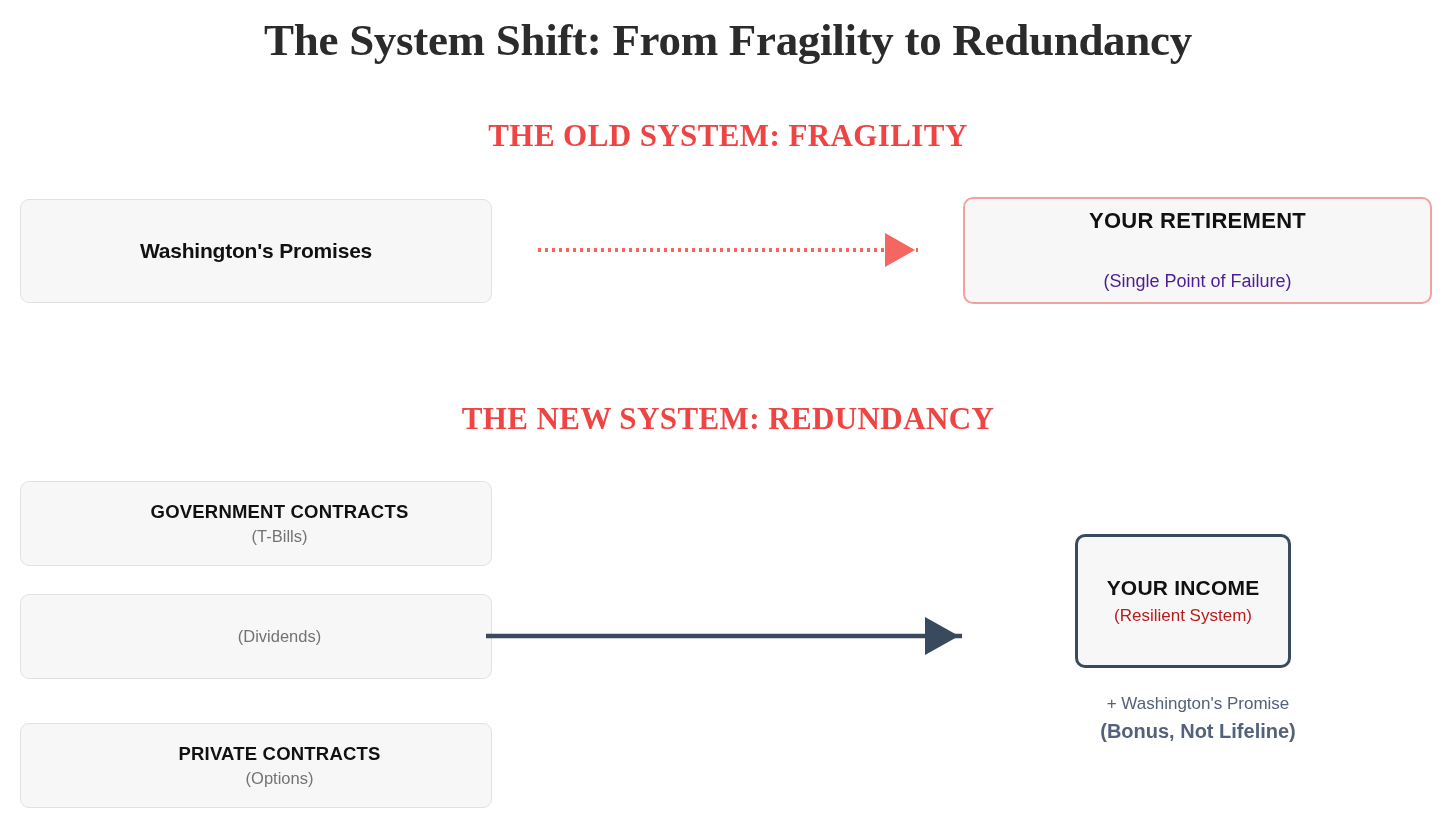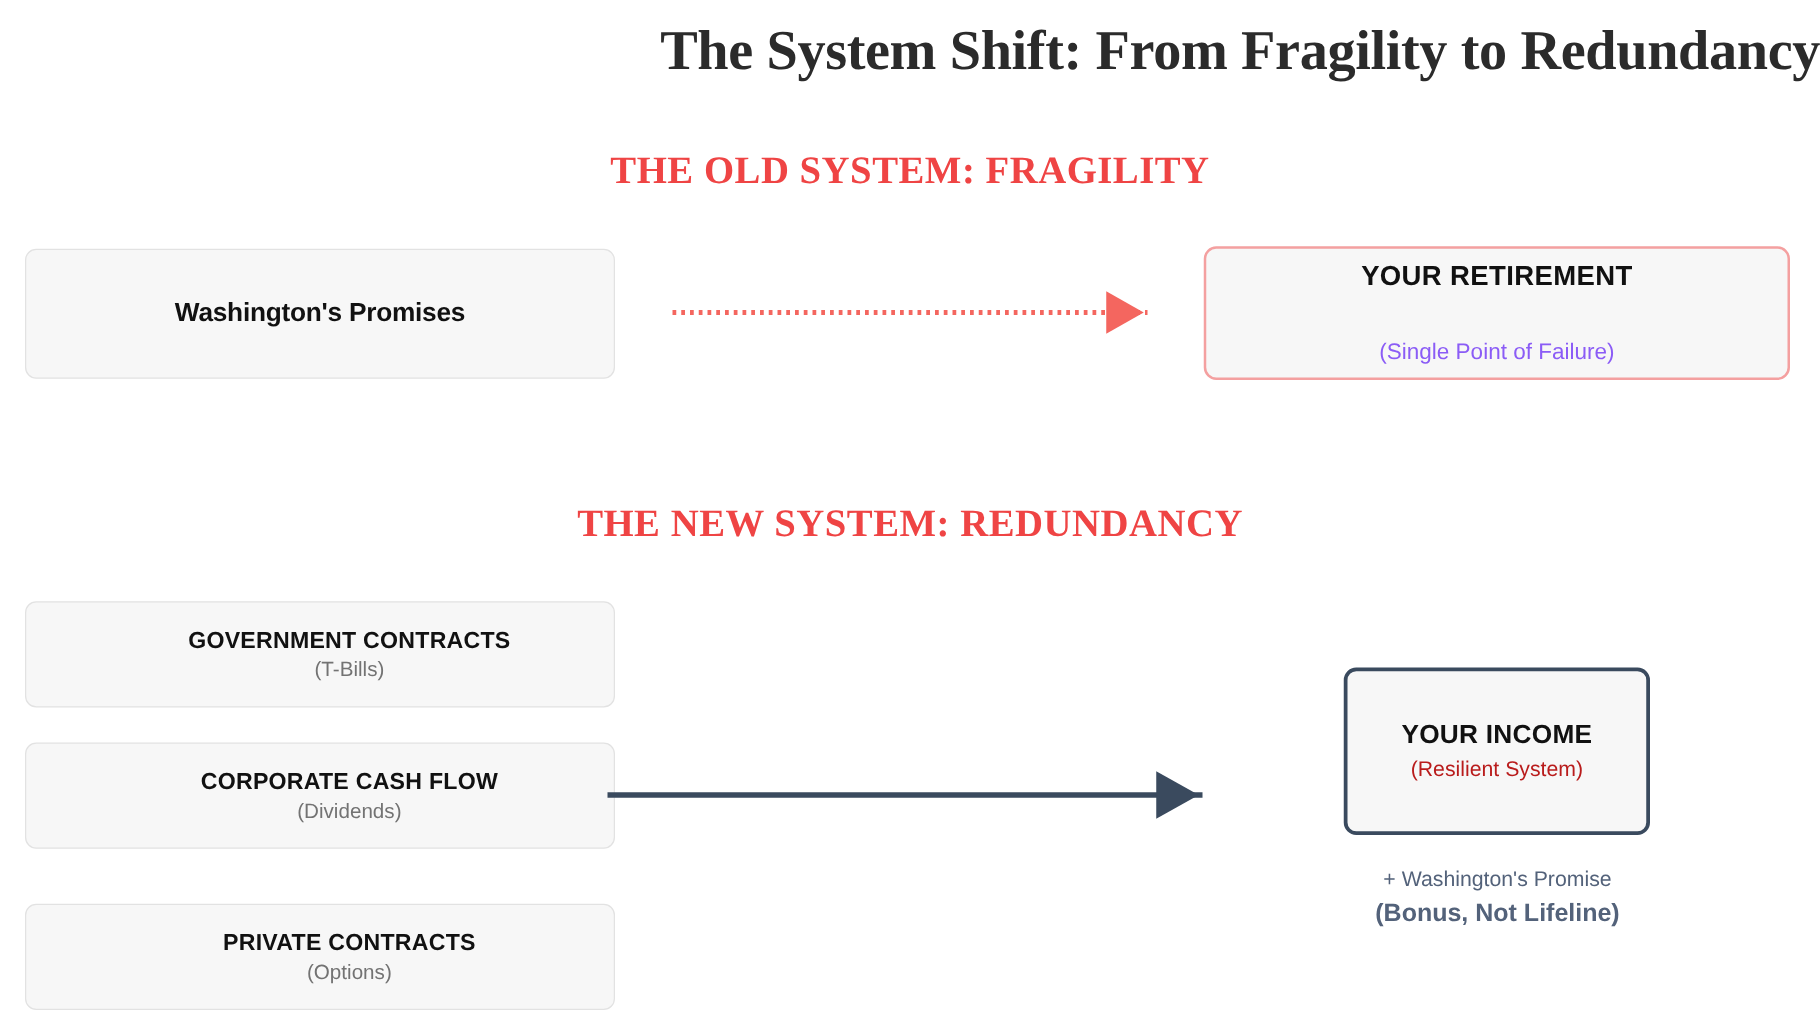--- a/index.html
+++ b/index.html
@@ -15,21 +15,21 @@
     font-family: "Liberation Sans", sans-serif;
     -webkit-font-smoothing: antialiased;
   }
 
   
   .main-title {
     position: absolute;
     left: 0;
     top: 12px;
     width: 1456px;
-    text-align: right;
+    text-align: center;
     font-family: "Liberation Serif", serif;
     font-weight: 700;
     font-size: 45px;
     letter-spacing: -0.3px;
     color: #2b2b2b;
     line-height: 1.25;
   }
 
   
   .section-heading {
@@ -87,21 +87,21 @@
     border-radius: 10px;
     gap: 32px;
   }
   #node-retirement .node-title {
     font-size: 22px;
     letter-spacing: 0.3px;
     margin-bottom: 4px;
   }
   #node-retirement .node-sub {
     font-size: 18px;
-    color: #8b5cf6;
+    color: #4c1d95;
   }
 
   
   .node-source {
     left: 20px;
     width: 472px;
     height: 85px;
     padding-left: 47px;
   }
   #node-gov { top: 481px; }
@@ -114,21 +114,21 @@
   }
   .node-source .node-sub {
     font-size: 16.5px;
     color: #737373;
   }
 
   
   #node-income {
     left: 1075px;
     top: 534px;
-    width: 245px;
+    width: 216px;
     height: 134px;
     border: 3px solid #3a4a5e;
     border-radius: 10px;
     justify-content: center;
   }
   #node-income .node-title {
     font-size: 21px;
     letter-spacing: 0.2px;
     margin-bottom: 5px;
   }
@@ -180,21 +180,20 @@
 </div>
 
 <div class="section-heading" id="heading-new">THE NEW SYSTEM: REDUNDANCY</div>
 
 <div class="node node-source" id="node-gov">
   <div class="node-title">GOVERNMENT CONTRACTS</div>
   <div class="node-sub">(T-Bills)</div>
 </div>
 
 <div class="node node-source" id="node-corp">
-  <div class="node-title">CORPORATE CASH FLOW</div>
   <div class="node-sub">(Dividends)</div>
 </div>
 
 <div class="node node-source" id="node-priv">
   <div class="node-title">PRIVATE CONTRACTS</div>
   <div class="node-sub">(Options)</div>
 </div>
 
 <svg class="arrow-svg" id="arrow-redundancy" width="478" height="48" viewBox="0 0 478 48">
   <line x1="0" y1="24" x2="476" y2="24" stroke="#3a4a5e" stroke-width="4.5" stroke-linecap="butt"></line>

